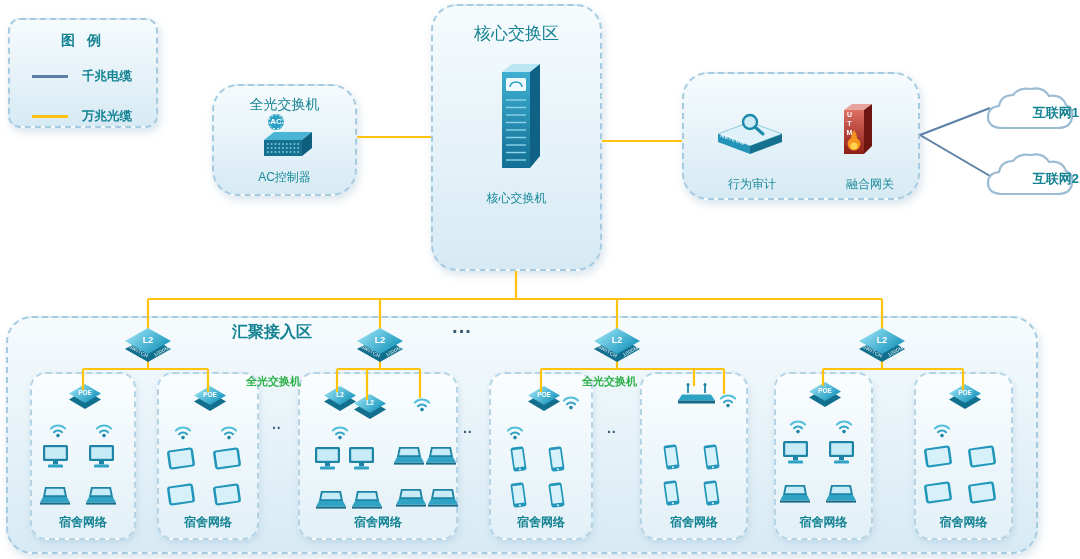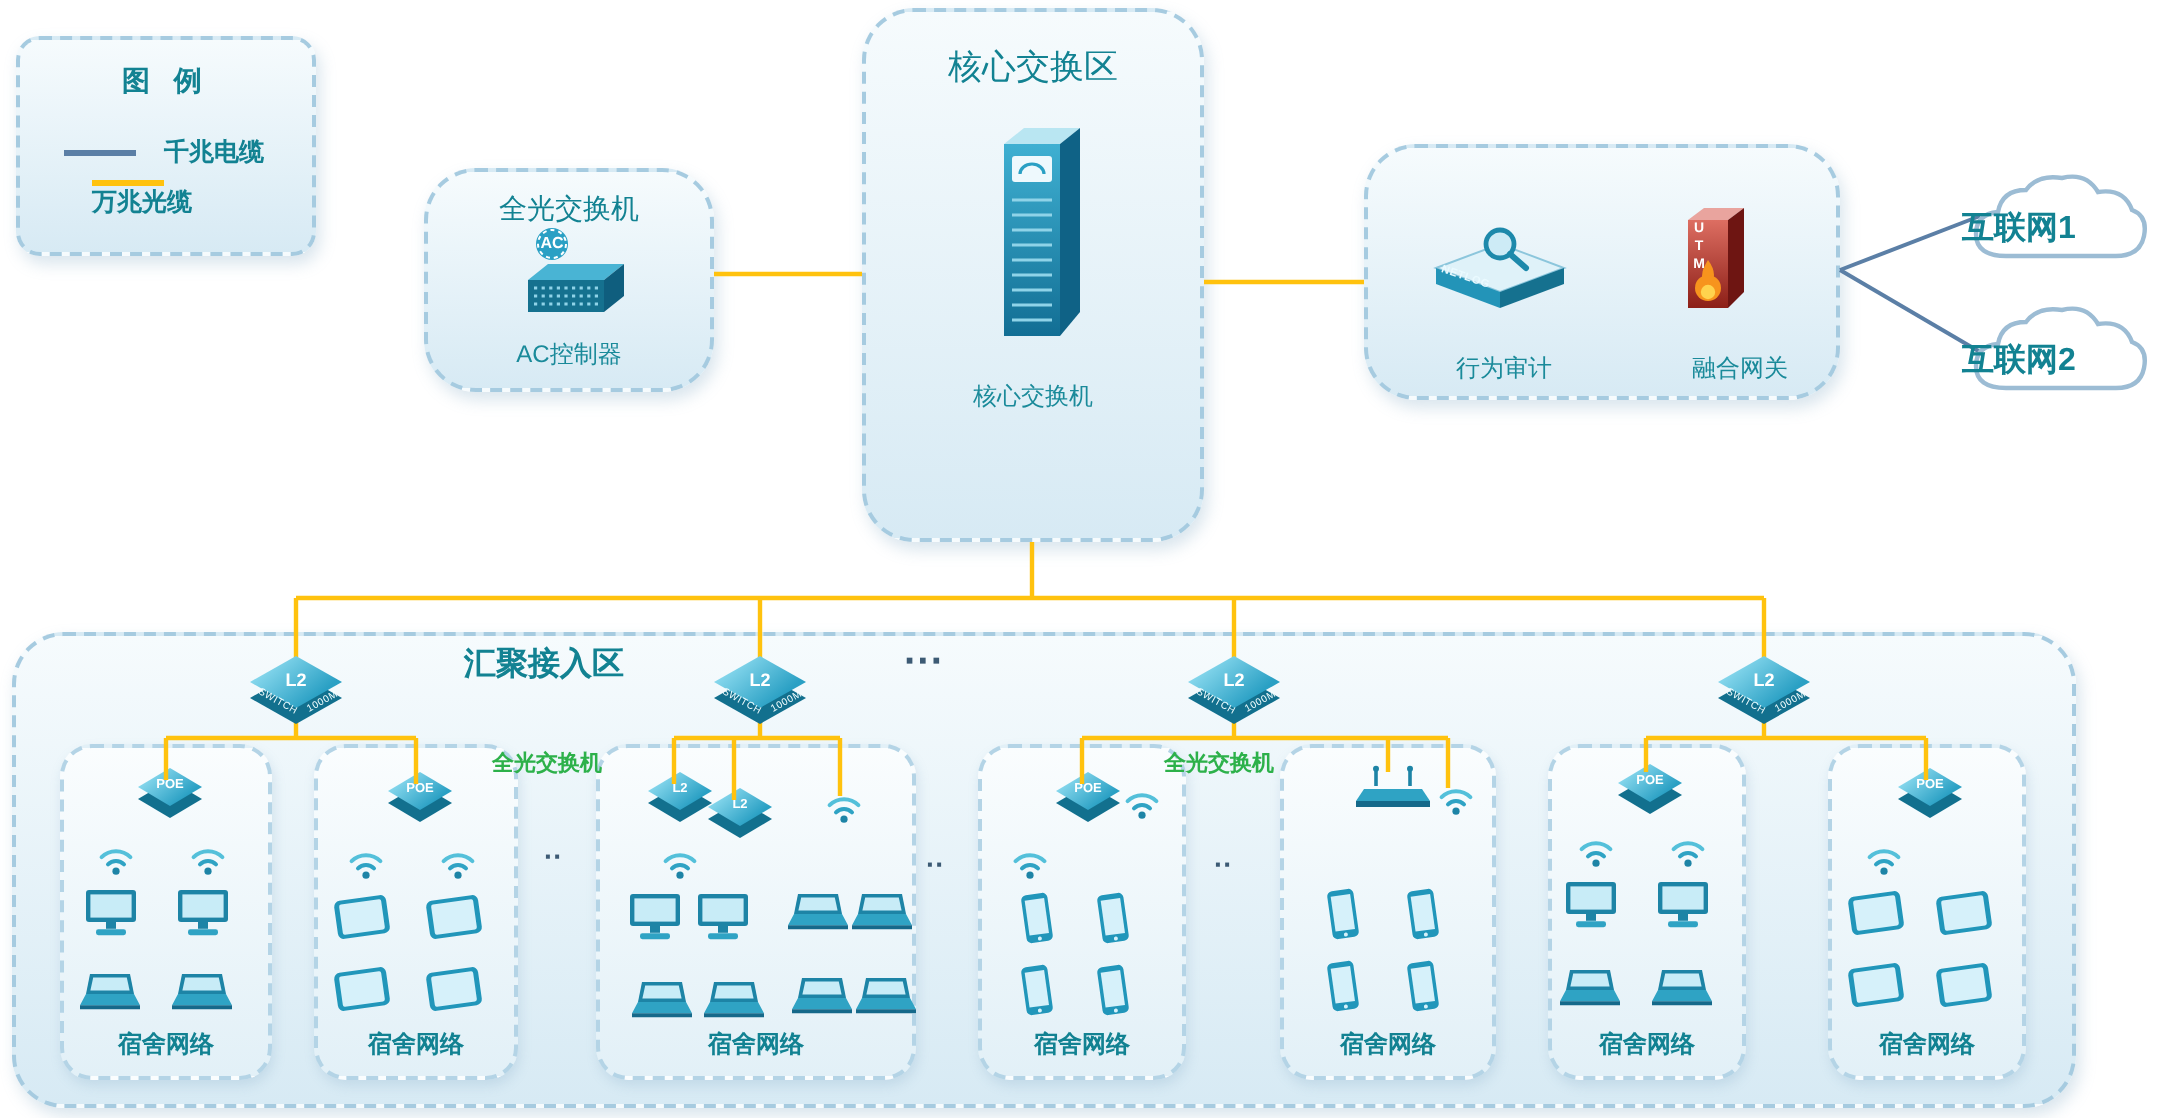--- a/index.html
+++ b/index.html
@@ -53,21 +53,21 @@
   .dev  { display:block; position:absolute; }
   .dev-desktop{width:27px;height:25px;} .dev-laptop{width:30px;height:20px;}
   .dev-tablet{width:28px;height:21px;transform:rotate(-8deg);} .dev-phone{width:15px;height:26px;transform:rotate(-8deg);}
   .dev-wifi{width:20px;height:16px;} .dev-router{width:37px;height:24px;}
   .ac-txt { position:absolute; left:14px; top:5px; width:16px; text-align:center; color:#fff; font-size:8px; font-weight:bold; }
   .netlog-txt { position:absolute; left:8px; top:26px; color:#eafaff; font-size:5.5px; font-weight:bold; transform:rotate(19deg); letter-spacing:.4px; }
   .utm-txt { position:absolute; left:12px; top:9px; color:#fff; font-weight:bold; font-size:7px; writing-mode:vertical-rl; text-orientation:upright; letter-spacing:2px; }
 
   
   .cloud { position:absolute; z-index:5; }
-  .cloud-txt { position:absolute; top:20px; left:0; width:100%; text-align:left; color:#128292; font-size:16px; font-weight:bold; }
+  .cloud-txt { position:absolute; top:20px; left:0; width:100%; text-align:right; color:#128292; font-size:13px; font-weight:bold; }
   .optical { position:absolute; z-index:7; color:#2db14a; font-size:11px; font-weight:bold; }
   .dots { position:absolute; z-index:7; color:#3c5a74; font-weight:bold; }
   .dots-lg { font-size:20px; } .dots-sm { font-size:14px; }
 </style>
 </head>
 <body>
 
 <div class="stage">
 
   <svg width="0" height="0" style="position:absolute">
@@ -151,21 +151,21 @@
       <line x1="920" y1="135" x2="990" y2="176"></line>
     </g>
   </svg>
 
   <div class="zone panel-legend" style="left:8px;top:18px;width:150px;height:110px;">
     <div class="legend-title">图 例</div>
     <div class="legend-row" style="top:48px;">
       <span class="swatch" style="background:#5b7fa6;"></span>
       <span class="lg-label">千兆电缆</span>
     </div>
-    <div class="legend-row" style="top:70px;flex-direction:column;">
+    <div class="legend-row" style="top:88px;">
       <span class="swatch" style="background:#ffc20e;"></span>
       <span class="lg-label">万兆光缆</span>
     </div>
   </div>
 
   <div class="zone" style="left:212px;top:84px;width:145px;height:112px;">
     <div class="zone-title t14" style="margin-top:10px;">全光交换机</div>
     <div class="icon" style="left:40px;top:26px;">
       <svg width="64" height="52" viewBox="0 0 64 52">
         <circle cx="22" cy="10" r="8" fill="#2aa0c4"></circle>

